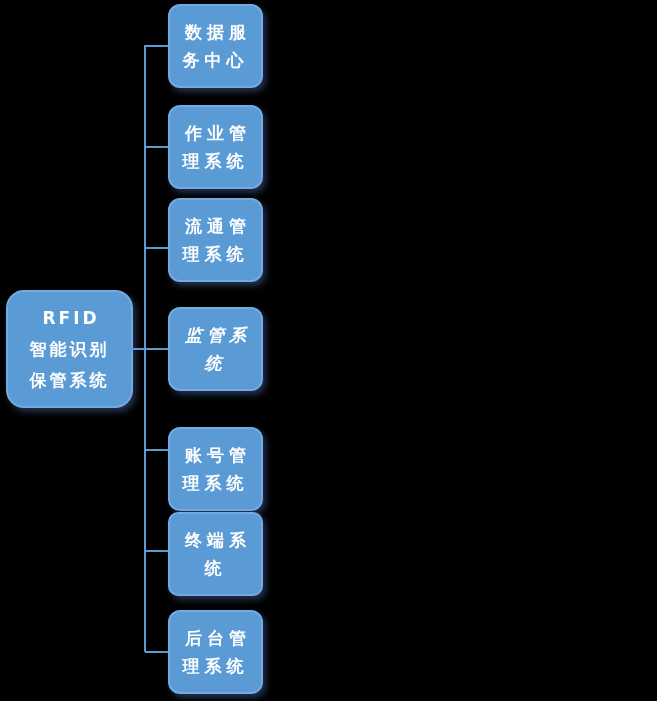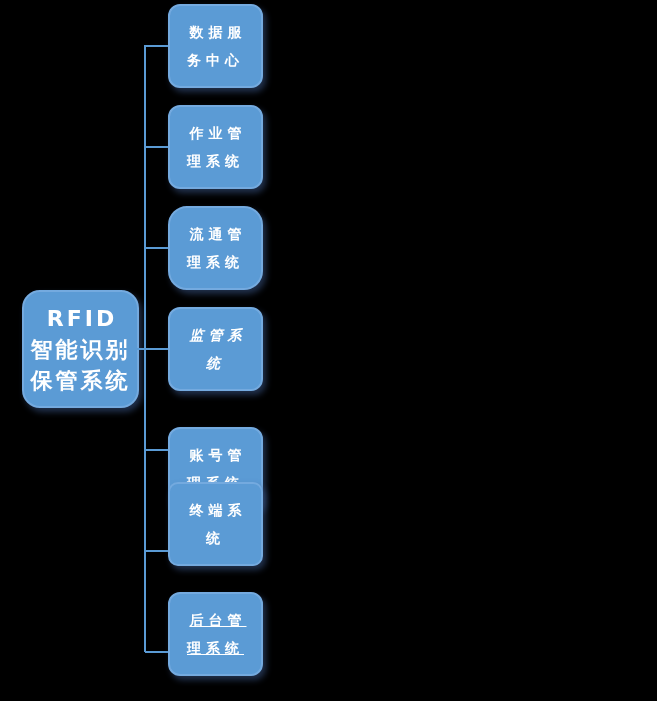--- a/index.html
+++ b/index.html
@@ -18,39 +18,39 @@
     border: 2px solid var(--node-border, #74aadf);
     color: var(--text, #ffffff);
     display: flex; align-items: center; justify-content: center;
     text-align: center;
     white-space: pre-line;
     font-weight: bold;
     box-shadow: 3px 4px 6px rgba(60, 90, 140, 0.55);
   }
 
   .root {
-    left: 22px; top: 290px; width: 117px; height: 118px;
+    left: 6px; top: 290px; width: 127px; height: 118px;
     border-radius: 18px;
-    font-size: 22px; line-height: 31px;
+    font-size: 17px; line-height: 31px;
     letter-spacing: 3px; text-indent: 3px;
   }
 
   .child {
     left: 168px; width: 95px; height: 84px;
     border-radius: 12px;
-    font-size: 14px; line-height: 28px;
+    font-size: 17px; line-height: 28px;
     letter-spacing: 5px; text-indent: 5px;
   }
   .c0 { top: 4px; }
   .c1 { top: 105px; text-align: center; }
-  .c2 { top: 206px; border-radius: 19px; }
+  .c2 { top: 198px; }
   .c3 { top: 307px; font-style: italic; }
   .c4 { top: 427px; }
-  .c5 { top: 482px; border-radius: 10px; }
-  .c6 { top: 592px; text-decoration: underline; }
+  .c5 { top: 512px; border-radius: 10px; }
+  .c6 { top: 610px; }
 
   .hline, .vline { position: absolute; background: var(--connector, #5b9bd5); }
   .trunk { left: 144px; top: 45px; width: 2px; height: 607px; }
   .stub  { left: 145px; width: 24px; height: 2px; }
   .s0 { top: 45px; }
   .s1 { top: 146px; }
   .s2 { top: 247px; }
   .s3 { top: 348px; }
   .s4 { top: 449px; }
   .s5 { top: 550px; }

